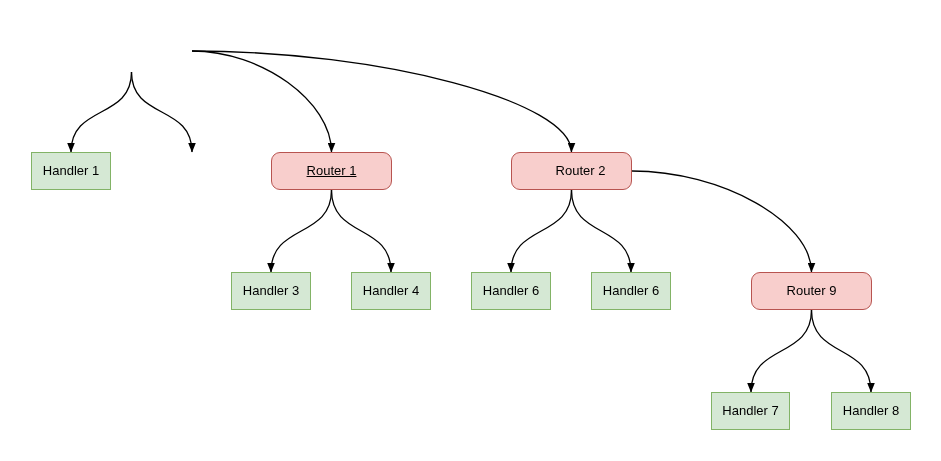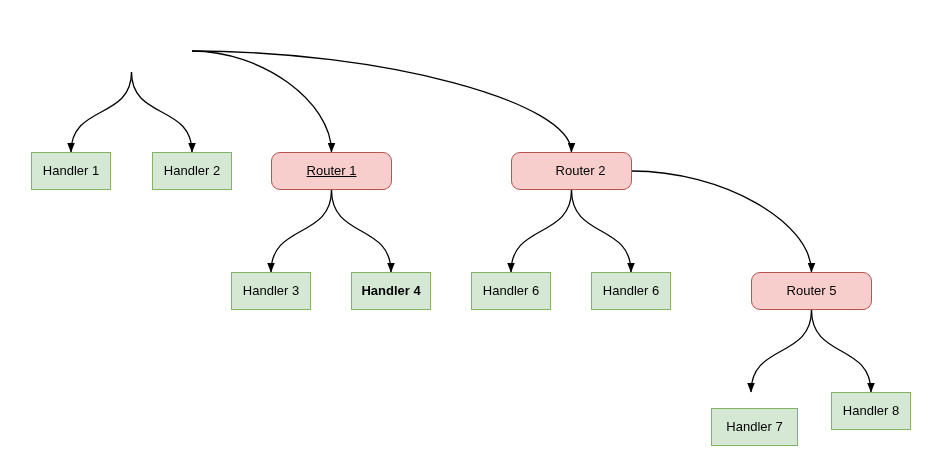--- a/index.html
+++ b/index.html
@@ -54,23 +54,22 @@
       <path d="M 331.5 190 C 331.5 239 271 223 271 272" class="edge" marker-end="url(#arrow)"></path>
       <path d="M 331.5 190 C 331.5 239 391 223 391 272" class="edge" marker-end="url(#arrow)"></path>
       <path d="M 571.5 190 C 571.5 239 511 223 511 272" class="edge" marker-end="url(#arrow)"></path>
       <path d="M 571.5 190 C 571.5 239 631 223 631 272" class="edge" marker-end="url(#arrow)"></path>
       <path d="M 632 171 C 721.75 171 811.5 221.5 811.5 272" class="edge" marker-end="url(#arrow)"></path>
       <path d="M 811.5 310 C 811.5 359 751 343 751 392" class="edge" marker-end="url(#arrow)"></path>
       <path d="M 811.5 310 C 811.5 359 871 343 871 392" class="edge" marker-end="url(#arrow)"></path>
     </svg>
 
   <div class="node handler" style="left: 31px; top: 152px; width: 80px; height: 38px;">Handler 1</div>
-  <div class="node handler" style="left: 152px; top: 152px; width: 80px; height: 38px;">Handler 2</div>
   <div class="node router" style="left: 271px; top: 152px; width: 121px; height: 38px; text-decoration: underline;">Router 1</div>
   <div class="node router" style="left: 511px; top: 152px; width: 121px; height: 38px; padding-left: 20px;">Router 2</div>
   <div class="node handler" style="left: 231px; top: 272px; width: 80px; height: 38px;">Handler 3</div>
-  <div class="node handler" style="left: 351px; top: 272px; width: 80px; height: 38px; font-weight: bold;">Handler 4</div>
+  <div class="node handler" style="left: 351px; top: 272px; width: 80px; height: 38px;">Handler 4</div>
   <div class="node handler" style="left: 471px; top: 272px; width: 80px; height: 38px;">Handler 6</div>
   <div class="node handler" style="left: 591px; top: 272px; width: 80px; height: 38px; text-align: center;">Handler 6</div>
-  <div class="node router" style="left: 751px; top: 272px; width: 121px; height: 38px;">Router 5</div>
-  <div class="node handler" style="left: 711px; top: 408px; width: 87px; height: 38px;">Handler 7</div>
+  <div class="node router" style="left: 751px; top: 272px; width: 121px; height: 38px;">Router 9</div>
+  <div class="node handler" style="left: 711px; top: 392px; width: 79px; height: 38px;">Handler 7</div>
   <div class="node handler" style="left: 831px; top: 392px; width: 80px; height: 38px;">Handler 8</div>
 </div>
 
 </body></html>

